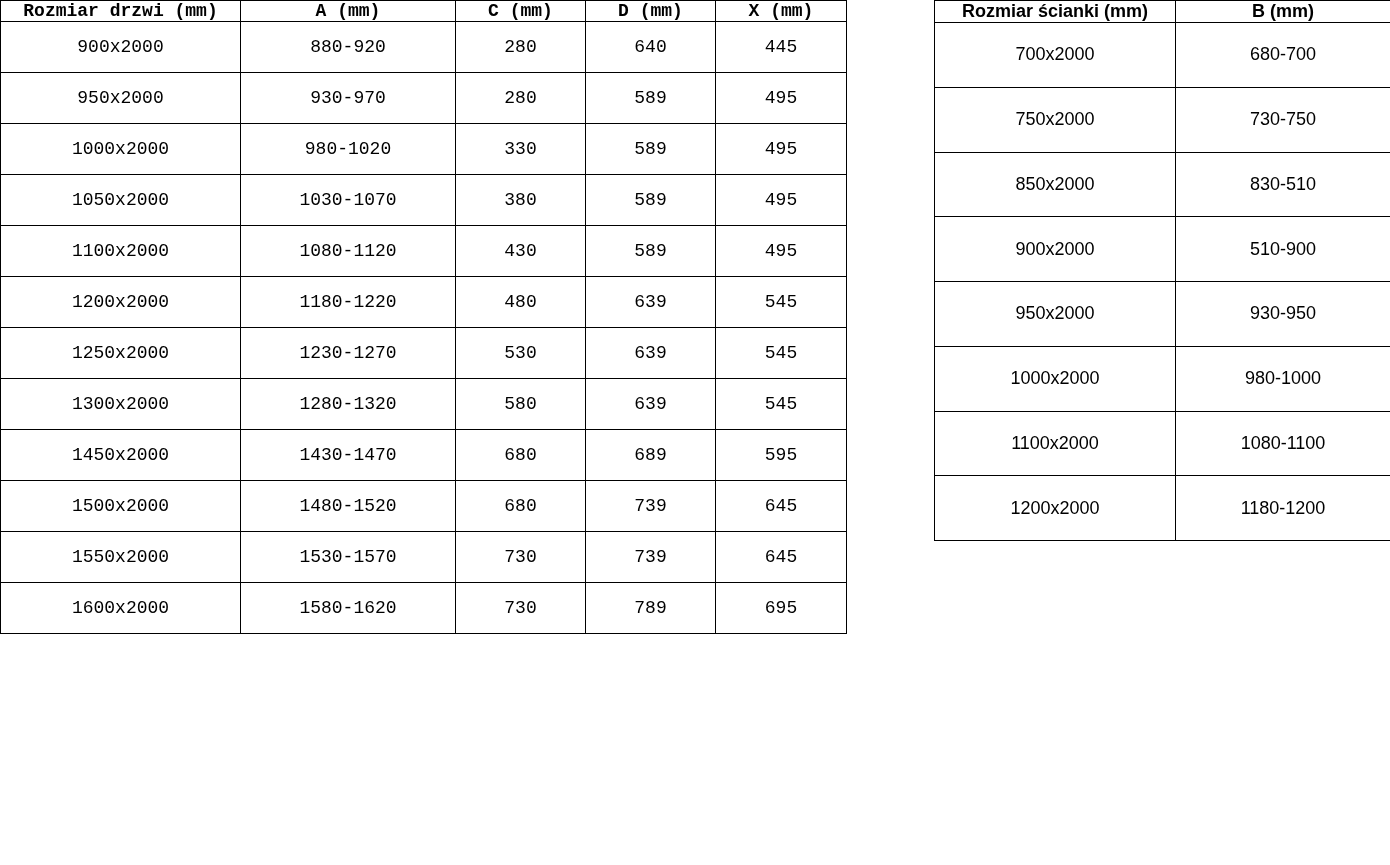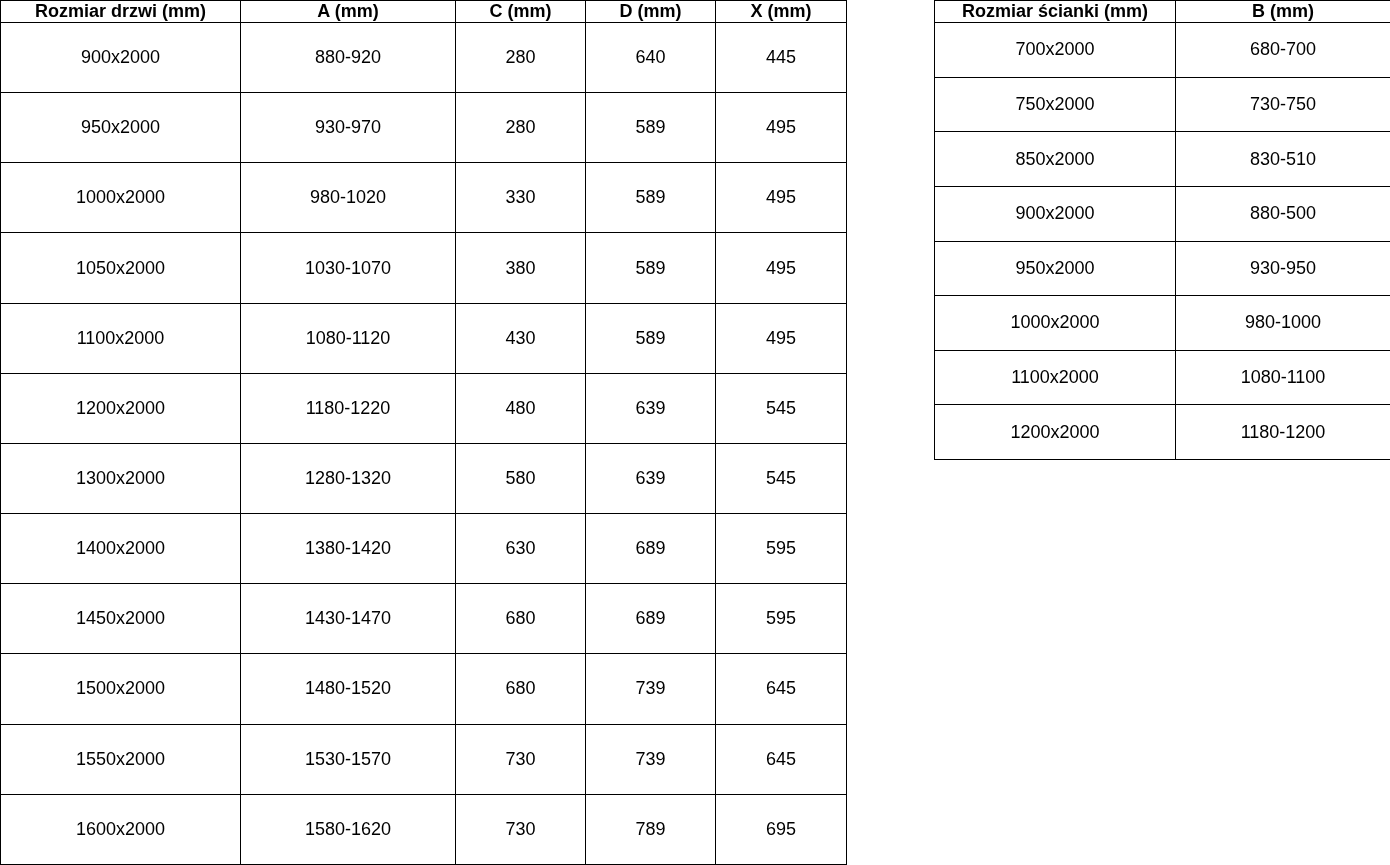--- a/index.html
+++ b/index.html
@@ -33,33 +33,34 @@
   th {
     font-weight: bold;
   }
   td {
     font-weight: normal;
   }
   table.door-table {
     left: 0;
     top: 0;
     width: 846px;
-    height: 865px;
+    height: 634px;
+    font-family: Liberation Mono, monospace;
   }
   table.door-table col.c1 { width: 240px; }
   table.door-table col.c2 { width: 215px; }
   table.door-table col.c3 { width: 130px; }
   table.door-table col.c4 { width: 130px; }
   table.door-table col.c5 { width: 131px; }
 
   table.wall-table {
     left: 934px;
     top: 0;
     width: 456px;
-    height: 460px;
+    height: 541px;
   }
   table.wall-table col.c1 { width: 241px; }
   table.wall-table col.c2 { width: 215px; }
 </style>
 </head>
 <body>
 
 <table class="door-table">
   <colgroup>
     <col class="c1">
@@ -114,32 +115,32 @@
         <td>495</td>
       </tr>
       <tr>
         <td>1200x2000</td>
         <td>1180-1220</td>
         <td>480</td>
         <td>639</td>
         <td>545</td>
       </tr>
       <tr>
+        <td>1250x2000</td>
+        <td>1230-1270</td>
+        <td>530</td>
+        <td>639</td>
+        <td>545</td>
+      </tr>
+      <tr>
         <td>1300x2000</td>
         <td>1280-1320</td>
         <td>580</td>
         <td>639</td>
         <td>545</td>
-      </tr>
-      <tr>
-        <td>1400x2000</td>
-        <td>1380-1420</td>
-        <td>630</td>
-        <td>689</td>
-        <td>595</td>
       </tr>
       <tr>
         <td>1450x2000</td>
         <td>1430-1470</td>
         <td>680</td>
         <td>689</td>
         <td>595</td>
       </tr>
       <tr>
         <td>1500x2000</td>
@@ -184,21 +185,21 @@
       <tr>
         <td>750x2000</td>
         <td>730-750</td>
       </tr>
       <tr>
         <td>850x2000</td>
         <td>830-510</td>
       </tr>
       <tr>
         <td>900x2000</td>
-        <td>880-500</td>
+        <td>510-900</td>
       </tr>
       <tr>
         <td>950x2000</td>
         <td>930-950</td>
       </tr>
       <tr>
         <td>1000x2000</td>
         <td>980-1000</td>
       </tr>
       <tr>

